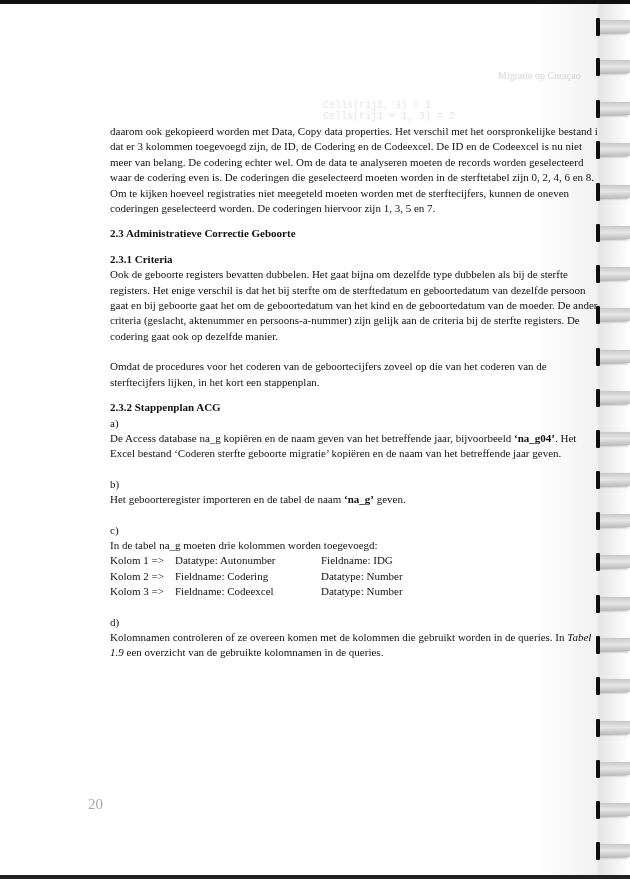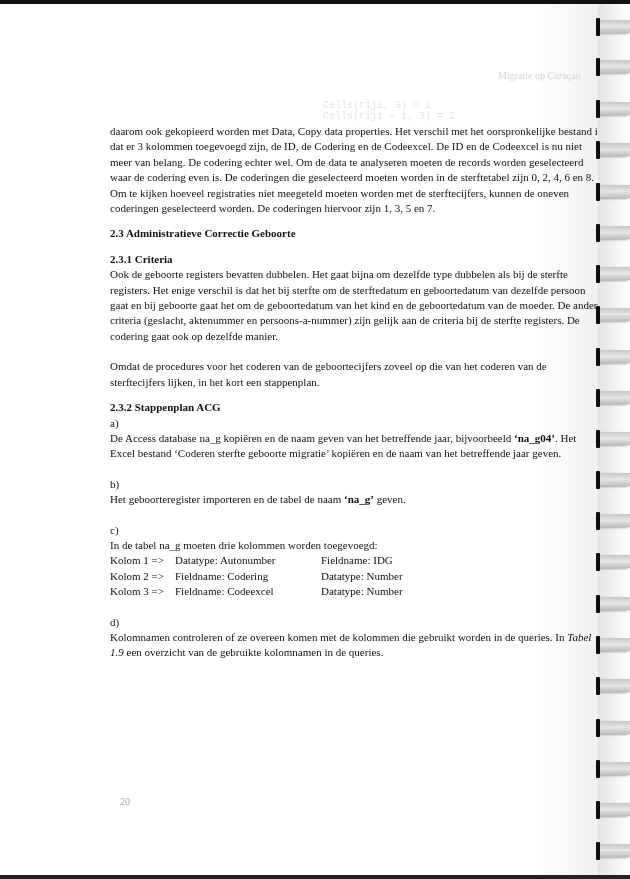--- a/index.html
+++ b/index.html
@@ -25,21 +25,21 @@
     }
     .content p { margin: 0; }
     .h2 { font-weight: bold; margin: 0; }
     .h3 { font-weight: bold; margin: 0; }
     .gap { height: 15px; }
     .gap-small { height: 10px; }
     .b { font-weight: bold; }
     .i { font-style: italic; }
     .cols { display: grid; grid-template-columns: 65px 146px auto; }
     .page-number {
-      position: absolute; left: 92px; top: 796px; font-size: 10px; color: #a8a8a8;
+      position: absolute; left: 60px; top: 796px; font-size: 15px; color: #a8a8a8;
     }
     .binding {
       position: absolute; right: 0; top: 0; width: 32px; height: 879px;
       background: linear-gradient(to right, #e4e4e4, #ffffff);
     }
     .binding-top { position: absolute; right: 0; top: 0; width: 630px; height: 4px; background: #111; }
     .binding-bottom { position: absolute; right: 0; bottom: 0; width: 630px; height: 4px; background: #222; }
     .ring {
       position: absolute; right: 0; width: 34px; height: 18px;
     }

